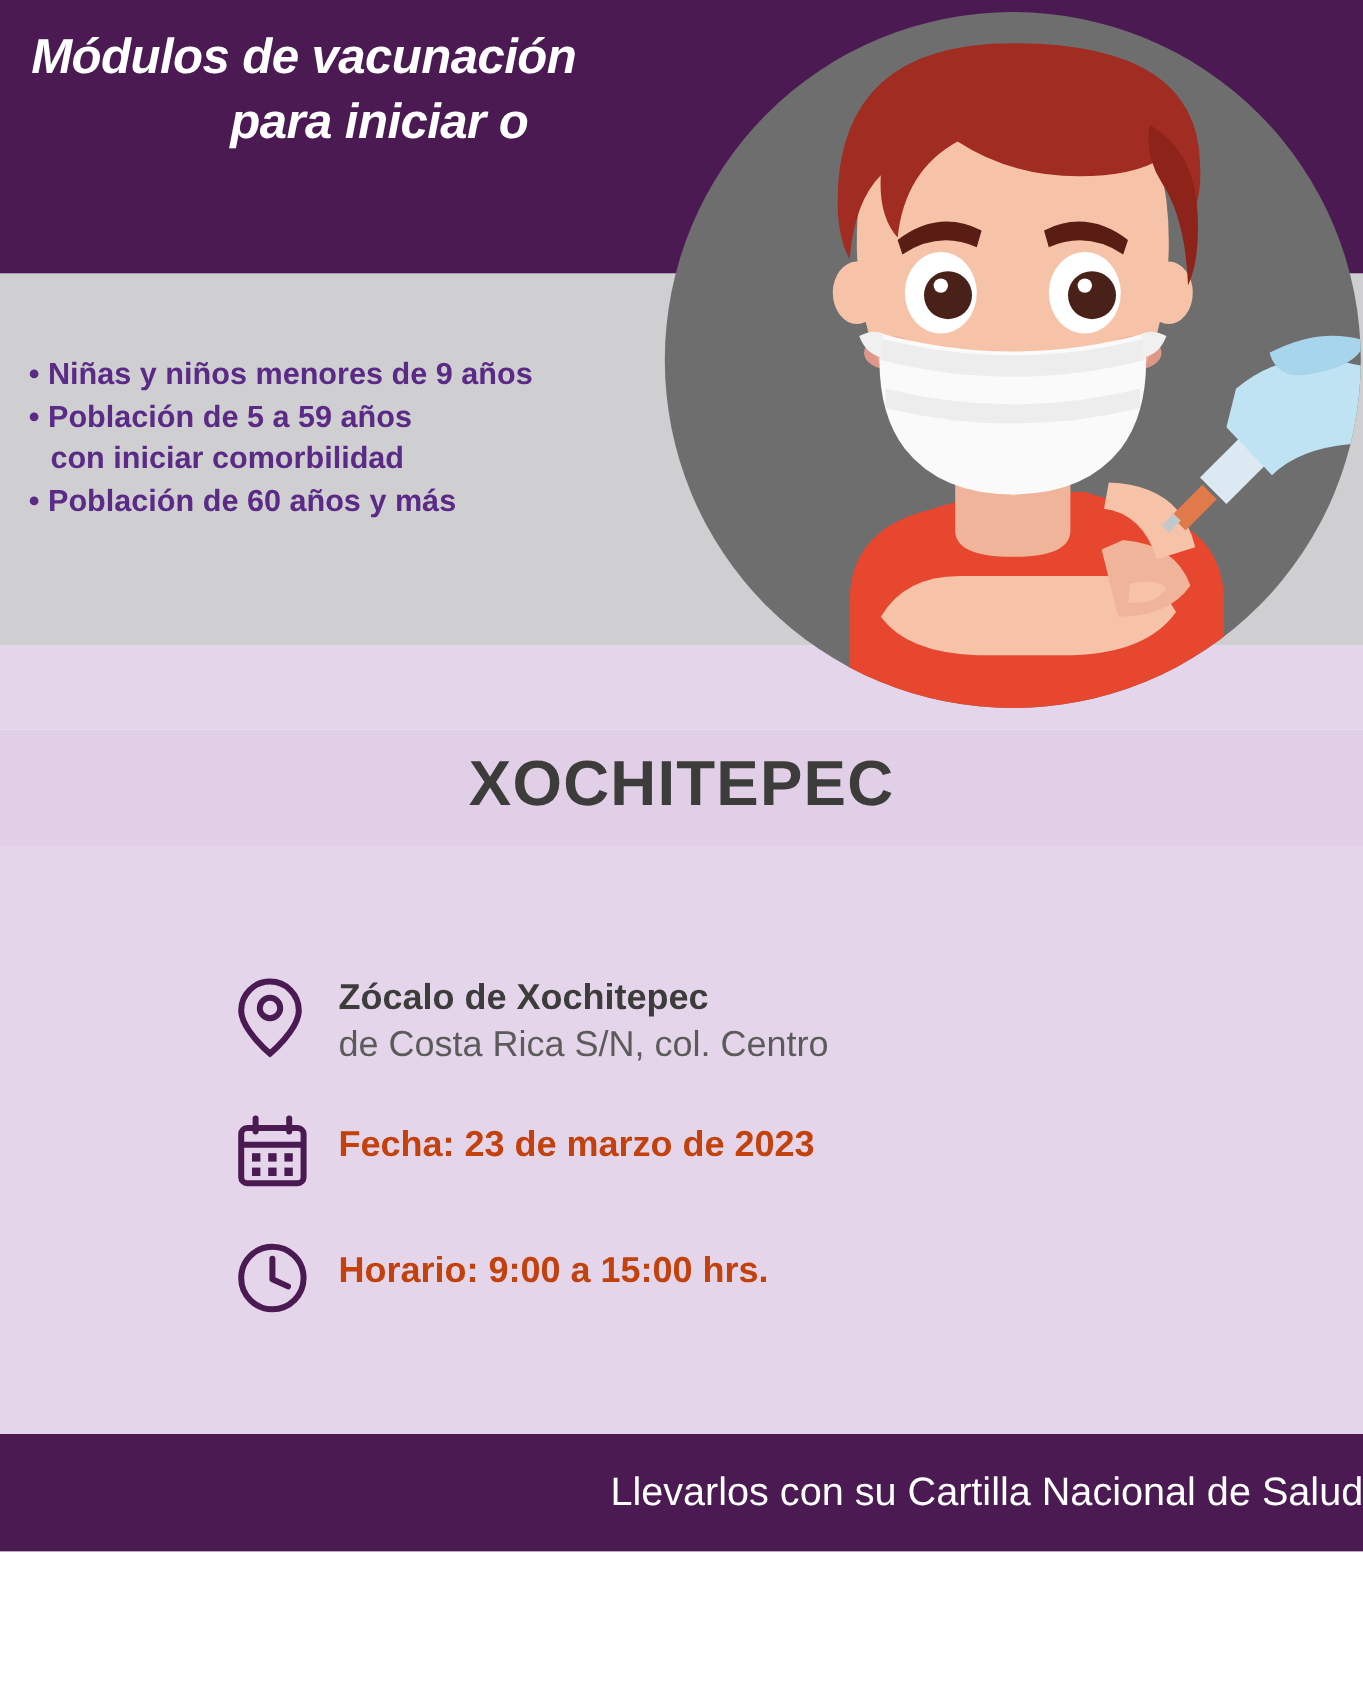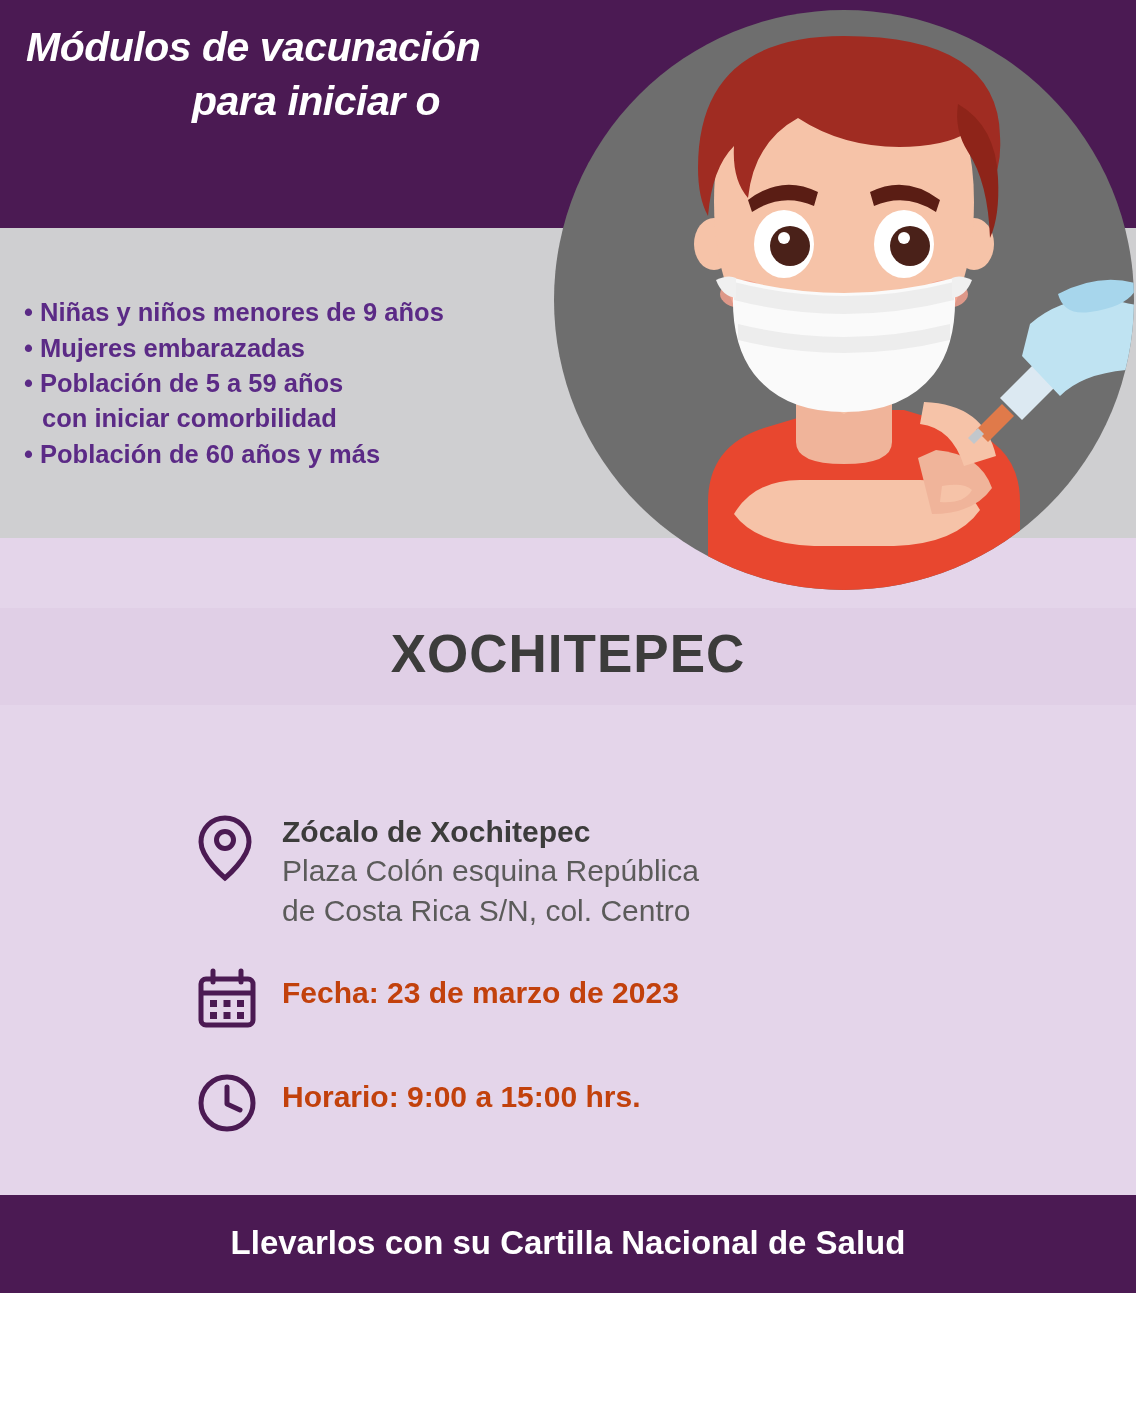--- a/index.html
+++ b/index.html
@@ -152,24 +152,24 @@
   .footer-band {
     position: absolute;
     left: 0; top: 1195px;
     width: 1136px; height: 98px;
     background: #4b1a53;
   }
   .footer-text {
     position: absolute;
     left: 0; top: 1224px;
     width: 1136px;
-    text-align: center;
+    text-align: right;
     color: #ffffff;
     font-size: 33px;
-    font-weight: bold;
+    font-weight: normal;
   }
 
   
   .logos {
     position: absolute;
     left: 0; top: 1293px;
     width: 1136px; height: 125px;
     background: #ffffff;
   }
 </style>
@@ -183,23 +183,20 @@
     <span class="l1">Módulos de vacunación</span>
     <span class="l2">para iniciar o</span>
   </div>
 
   <div class="grey-band"></div>
   <div class="lilac-band"></div>
 
   <div class="bullet-list">
     <div class="bullet">
       <span>Niñas y niños menores de 9 años</span>
-    </div>
-    <div class="bullet">
-      <span>Mujeres embarazadas</span>
     </div>
     <div class="bullet">
       <span>Población de 5 a 59 años</span>
       <span class="cont">con iniciar comorbilidad</span>
     </div>
     <div class="bullet">
       <span>Población de 60 años y más</span>
     </div>
   </div>
 
@@ -271,21 +268,20 @@
 
     <div class="row">
       <div class="ico">
         <svg width="58" height="68" viewBox="0 0 58 68">
           <path d="M29 4 C15.7 4 5 14.7 5 28 C5 44 29 64 29 64 C29 64 53 44 53 28 C53 14.7 42.3 4 29 4 Z" fill="none" stroke="#4B1A53" stroke-width="5"></path>
           <circle cx="29" cy="26" r="8.5" fill="none" stroke="#4B1A53" stroke-width="5"></circle>
         </svg>
       </div>
       <div class="txt">
         <div class="place-name">Zócalo de Xochitepec</div>
-        <div class="place-addr">Plaza Colón esquina República</div>
         <div class="place-addr">de Costa Rica S/N, col. Centro</div>
       </div>
     </div>
 
     <div class="row">
       <div class="ico">
         <svg width="62" height="62" viewBox="0 0 62 62">
           <rect x="5" y="11" width="52" height="46" rx="5" fill="none" stroke="#4B1A53" stroke-width="5"></rect>
           <line x1="5" y1="25" x2="57" y2="25" stroke="#4B1A53" stroke-width="5"></line>
           <line x1="17" y1="3" x2="17" y2="14" stroke="#4B1A53" stroke-width="5" stroke-linecap="round"></line>

